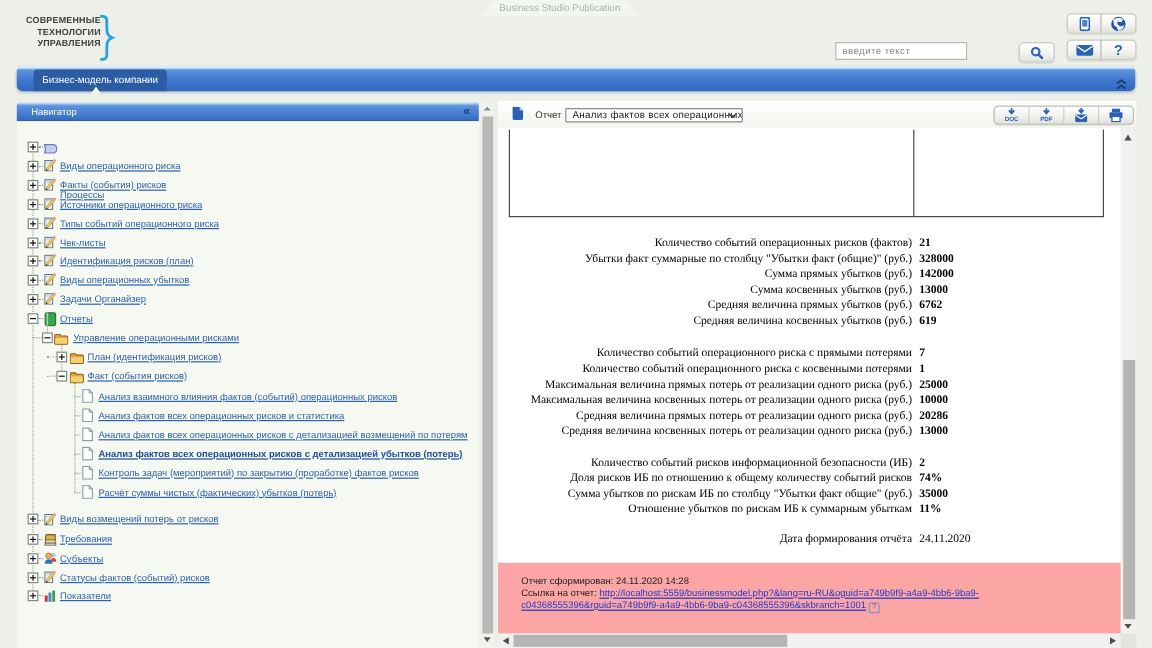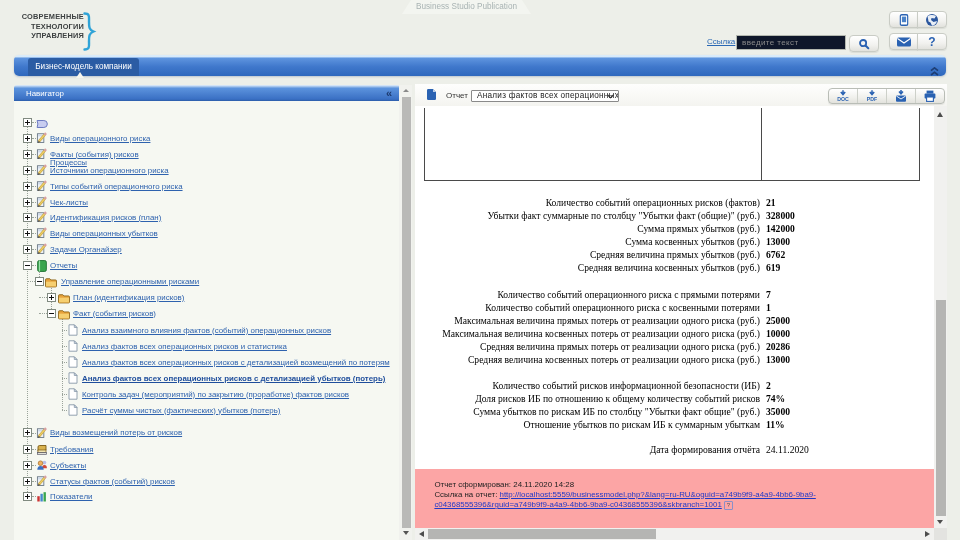--- a/index.html
+++ b/index.html
@@ -9,21 +9,21 @@
  clip-path:polygon(9px 0,120px 0,129px 14px,0 14px);
  color:#a8b3b3;font-size:8.2px;line-height:14px;text-align:center;}
 #logo{position:absolute;left:0px;top:12px;width:84px;text-align:right;
  color:#3d4142;font-size:7.4px;font-weight:bold;line-height:9.6px;letter-spacing:.2px}
 #brace{position:absolute;left:83px;top:12px;width:16px;height:39px;color:#2fa3d7;overflow:visible}
 
 .btn{position:absolute;background:linear-gradient(#ffffff,#f2f2ef 60%,#e2e2dd);border:1px solid #c9ccc5;border-radius:4px;box-shadow:0 1px 1px rgba(0,0,0,.08)}
 .btn svg{position:absolute;left:50%;top:50%;transform:translate(-50%,-50%)}
 
 #srch-lnk{position:absolute;left:707px;top:37px;font-size:8px;color:#2a68b4}
-#srch-in{position:absolute;left:736px;top:35px;width:103px;height:13px;border:1px solid #b4b8b0;background:#0f172a;
+#srch-in{position:absolute;left:696px;top:35px;width:103px;height:13px;border:1px solid #b4b8b0;background:#ffffff;
  font-size:8px;letter-spacing:.4px;color:#8b8b8b;line-height:13px;padding-left:5px}
 
 #mainbar{position:absolute;left:14px;top:54.5px;width:932px;height:21px;border-radius:5px;
  background:linear-gradient(#d9ebfa 0,#d9ebfa 7%,#5e94de 16%,#4078cc 55%,#2e68bd 100%);box-shadow:0 1px 2px rgba(40,70,130,.25);}
 #maintab{position:absolute;left:28px;top:57.5px;width:111px;height:18px;background:#2b5ca4;border-radius:3px 3px 0 0;
  color:#fff;font-size:8.2px;line-height:18px;text-align:center}
 #tabnotch{position:absolute;left:76px;top:72px;width:0;height:0;border:4.5px solid transparent;border-bottom:6px solid #f6f5ee;border-top:none}
 #barchev{position:absolute;left:929.5px;top:61.5px}
 
 #navhdr{position:absolute;left:14px;top:84.5px;width:386px;height:16px;border-radius:3px 3px 0 0;

